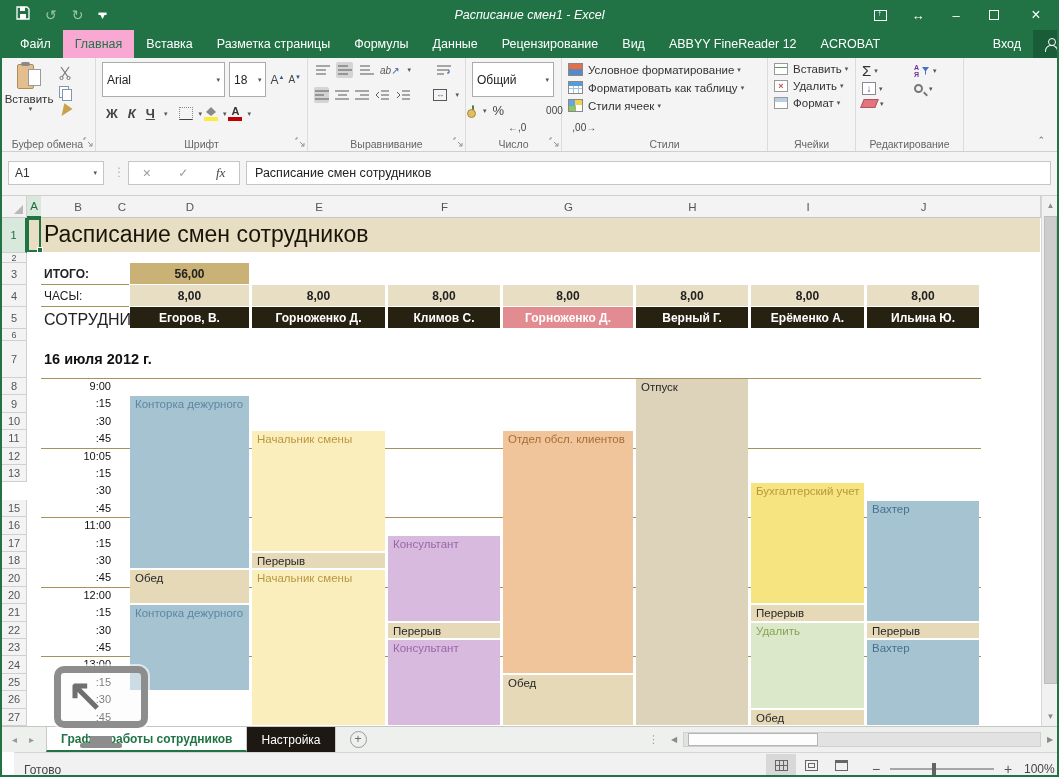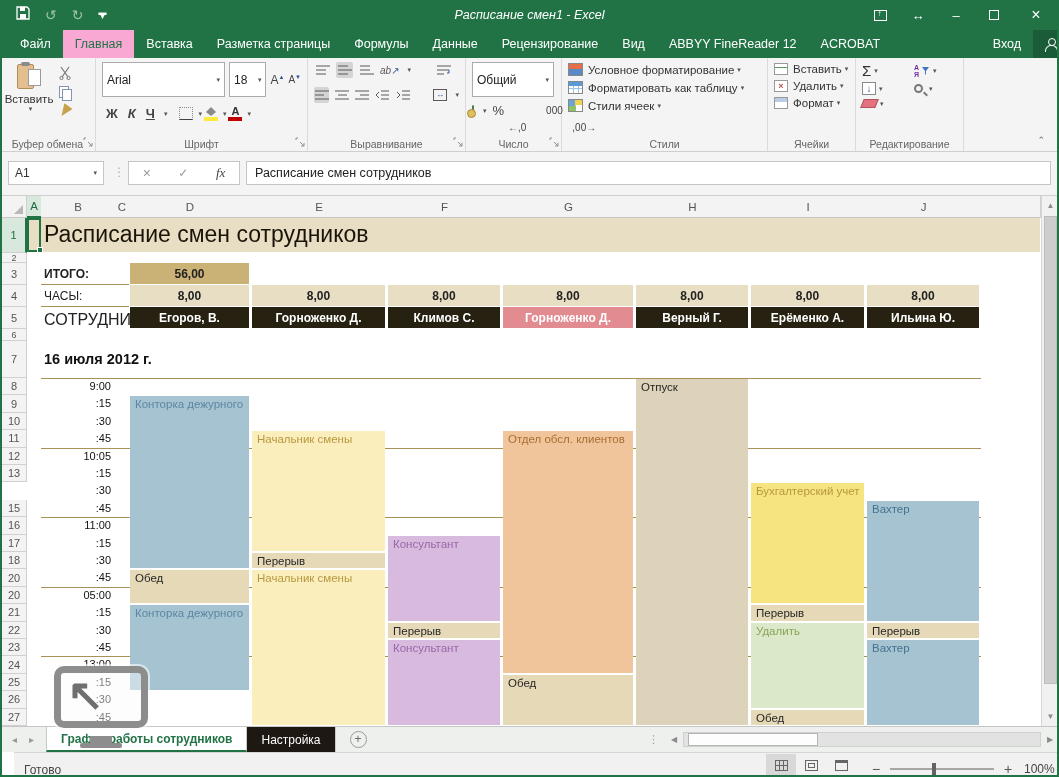--- a/index.html
+++ b/index.html
@@ -584,21 +584,21 @@
       <div class="tlabel" style="left: 41px; top: 218.8px; width: 74px; height: 16px;">:30</div>
       <div class="tlabel" style="left: 41px; top: 236.2px; width: 74px; height: 16px;">:45</div>
       <div class="tlabel" style="left: 41px; top: 253.6px; width: 74px; height: 16px;">10:05</div>
       <div class="tlabel" style="left: 41px; top: 271px; width: 74px; height: 16px;">:15</div>
       <div class="tlabel" style="left: 41px; top: 288.4px; width: 74px; height: 16px;">:30</div>
       <div class="tlabel" style="left: 41px; top: 305.8px; width: 74px; height: 16px;">:45</div>
       <div class="tlabel" style="left: 41px; top: 323.2px; width: 74px; height: 16px;">11:00</div>
       <div class="tlabel" style="left: 41px; top: 340.6px; width: 74px; height: 16px;">:15</div>
       <div class="tlabel" style="left: 41px; top: 358px; width: 74px; height: 16px;">:30</div>
       <div class="tlabel" style="left: 41px; top: 375.4px; width: 74px; height: 16px;">:45</div>
-      <div class="tlabel" style="left: 41px; top: 392.8px; width: 74px; height: 16px;">05:00</div>
+      <div class="tlabel" style="left: 41px; top: 392.8px; width: 74px; height: 16px;">12:00</div>
       <div class="tlabel" style="left: 41px; top: 410.2px; width: 74px; height: 16px;">:15</div>
       <div class="tlabel" style="left: 41px; top: 427.6px; width: 74px; height: 16px;">:30</div>
       <div class="tlabel" style="left: 41px; top: 445px; width: 74px; height: 16px;">:45</div>
       <div class="tlabel" style="left: 41px; top: 462.4px; width: 74px; height: 16px;">13:00</div>
       <div class="tlabel" style="left: 41px; top: 479.8px; width: 74px; height: 16px;">:15</div>
       <div class="tlabel" style="left: 41px; top: 497.2px; width: 74px; height: 16px;">:30</div>
       <div class="tlabel" style="left: 41px; top: 514.6px; width: 74px; height: 16px;">:45</div>
       <div class="blk" style="left: 130px; top: 200.4px; width: 119px; height: 172px; background: rgb(166, 195, 210); color: rgb(92, 135, 161);">Конторка дежурного</div>
       <div class="blk" style="left: 130px; top: 374.4px; width: 119px; height: 32.8px; background: rgb(230, 217, 184); color: rgb(38, 38, 38);">Обед</div>
       <div class="blk" style="left: 130px; top: 409.2px; width: 119px; height: 85px; background: rgb(166, 195, 210); color: rgb(92, 135, 161);">Конторка дежурного</div>

